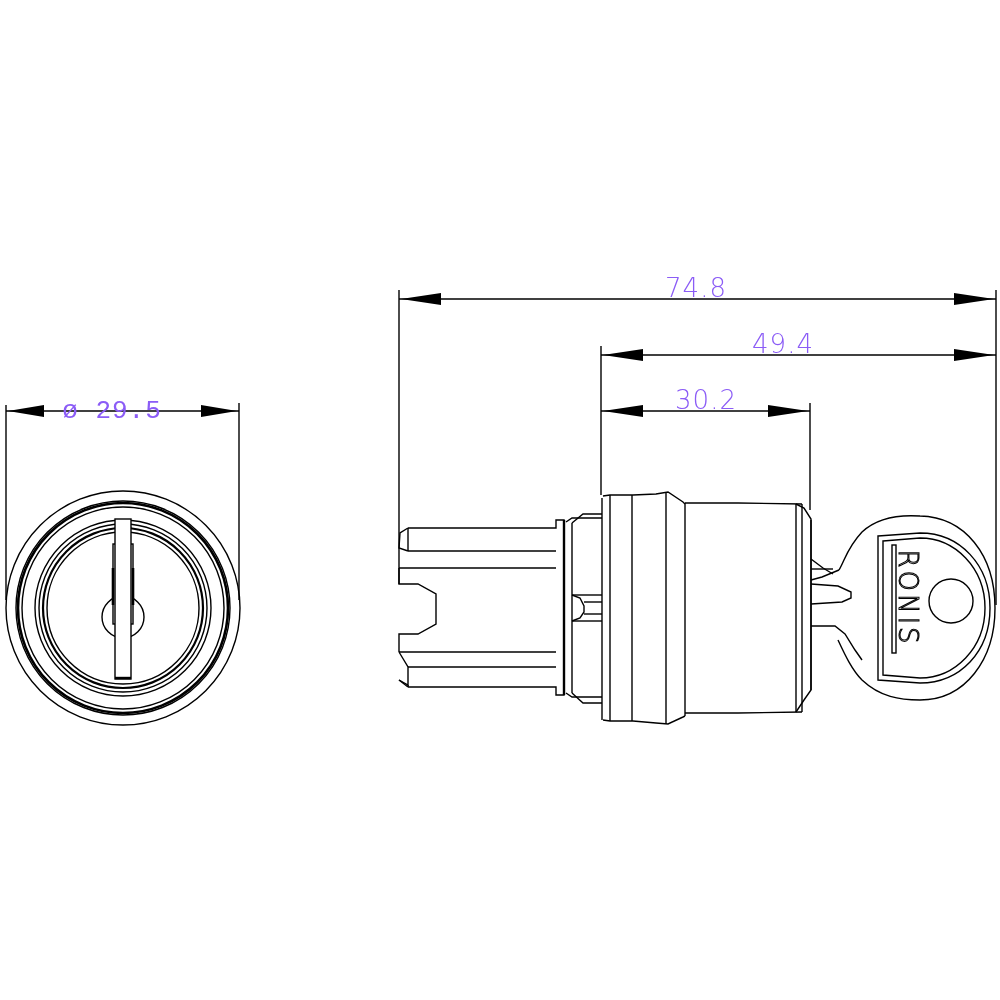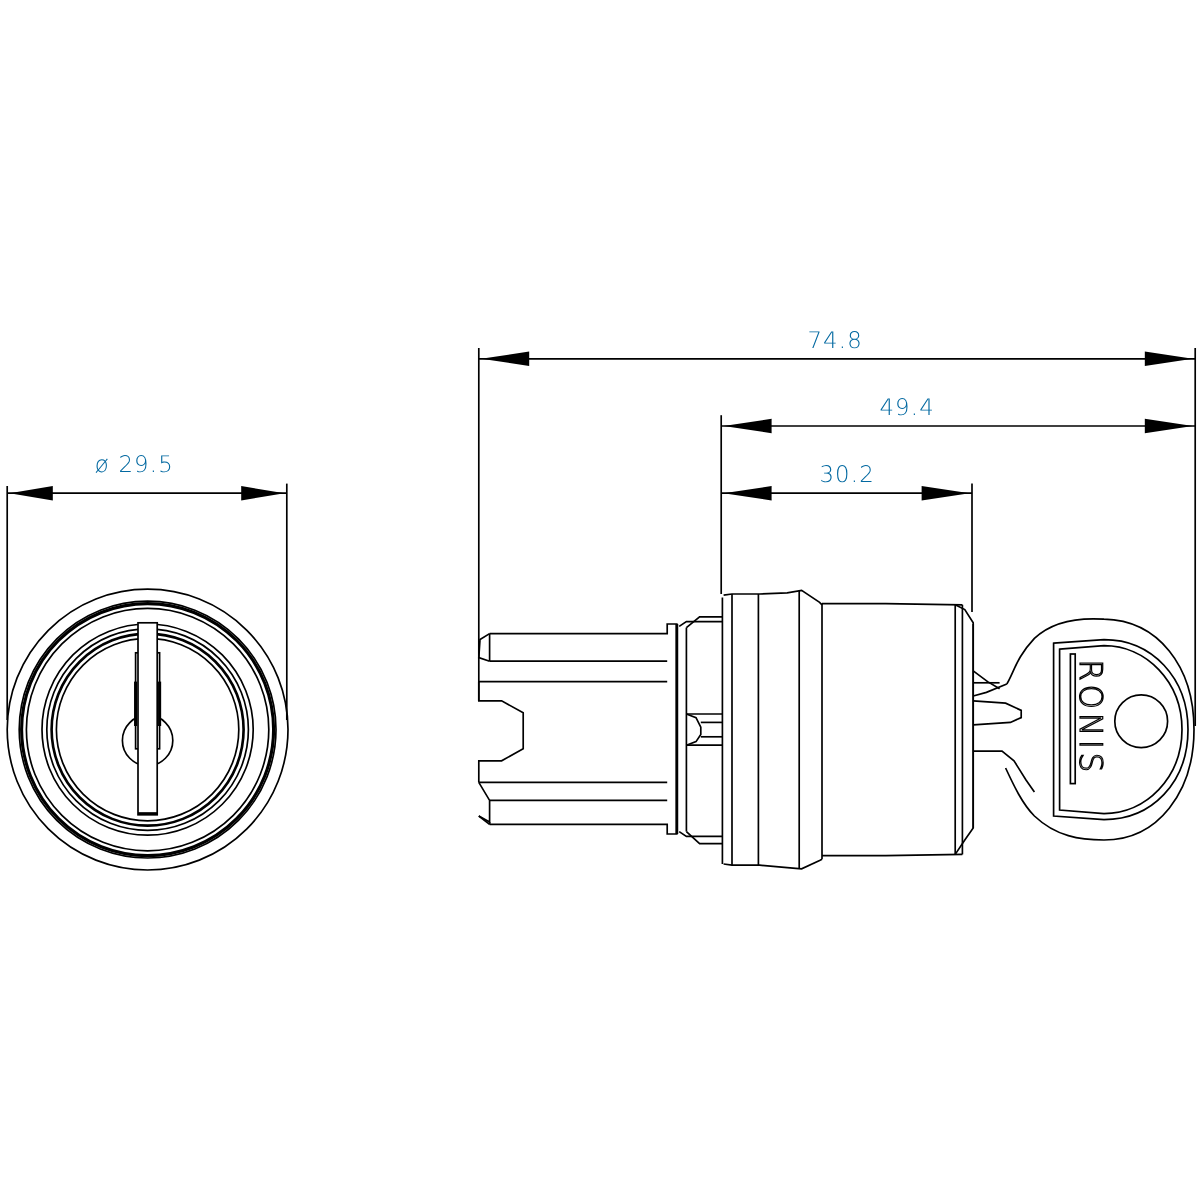--- a/index.html
+++ b/index.html
@@ -1,18 +1,18 @@
 <!DOCTYPE html>
 <html><head>
 <meta charset="utf-8">
 <style>
   html, body { margin:0; padding:0; background:#ffffff; }
   body { width:1000px; height:1000px; position:relative; overflow:hidden; font-family:"Liberation Sans", sans-serif; }
   svg { position:absolute; left:0; top:0; }
-  .dim-label { position:absolute; font-family:"DejaVu Sans", sans-serif; font-size:19px; color:#0369a1; letter-spacing:1px; transform:translateX(-50%); white-space:nowrap; font-weight:300; }
+  .dim-label { position:absolute; font-family:"DejaVu Sans", sans-serif; font-size:26px; color:#8b5cf6; letter-spacing:1px; transform:translateX(-50%); white-space:nowrap; font-weight:300; }
 </style>
 </head>
 <body>
 
 <svg width="1000" height="1000" viewBox="0 0 1000 1000" fill="none" stroke="#000" stroke-width="1.4">
 
   <g>
 
     <line x1="6" y1="405" x2="6" y2="600"></line>
     <line x1="239" y1="403" x2="239" y2="600"></line>
@@ -123,16 +123,16 @@
 
       <circle cx="951" cy="601" r="22"></circle>
 
       <rect x="892" y="545" width="4" height="108"></rect>
     </g>
   </g>
 </svg>
 
 <div style="position:absolute; left:908px; top:598px; transform:translate(-50%,-50%) rotate(90deg); font-family:'DejaVu Sans', sans-serif; font-size:26px; color:transparent; -webkit-text-stroke:1px #000; letter-spacing:3px; font-weight:300;">RONIS</div>
 
-<div class="dim-label" style="left:112px; top:376px;">ø 29.5</div>
+<div class="dim-label" style="left:112px; top:396px;font-family:Liberation Mono, monospace;">ø 29.5</div>
 <div class="dim-label" style="left:696px; top:273px;">74.8</div>
-<div class="dim-label" style="left:756px; top:329px;">49.4</div>
+<div class="dim-label" style="left:783px; top:329px;">49.4</div>
 <div class="dim-label" style="left:706px; top:385px;">30.2</div>
 
 </body></html>

